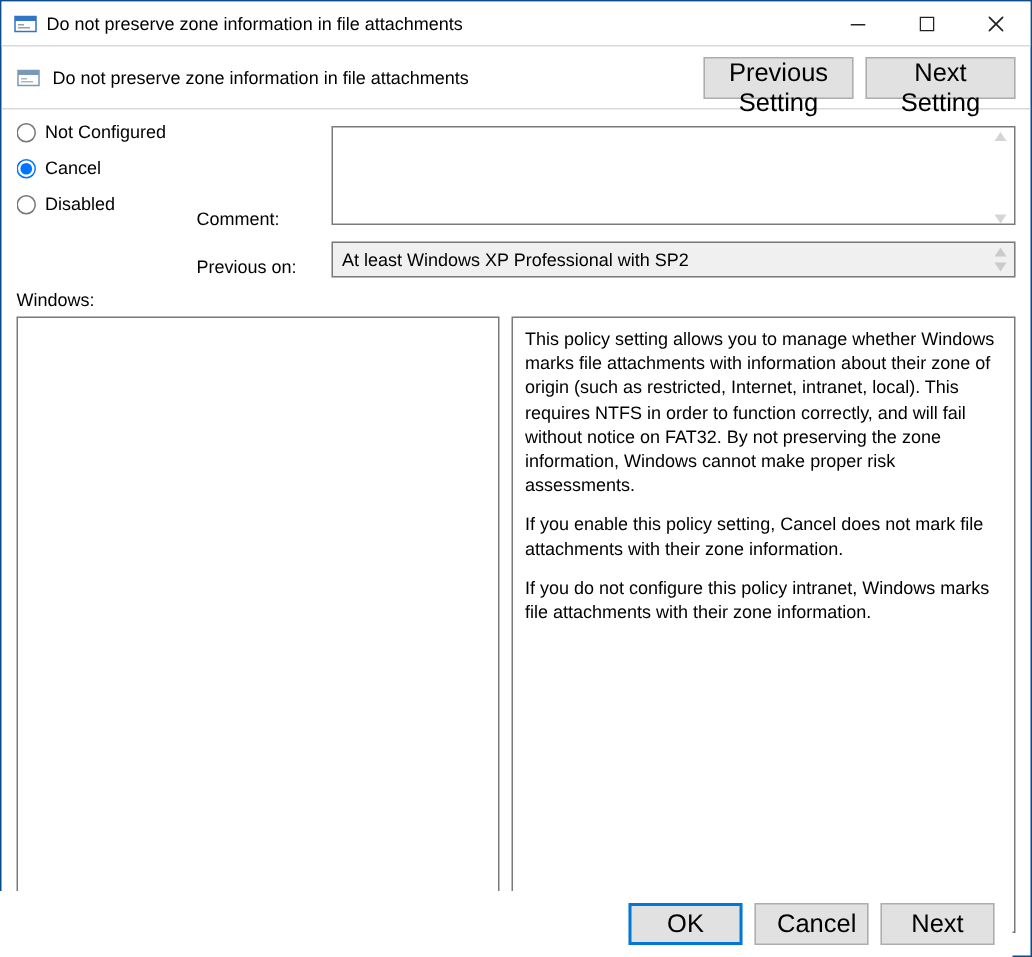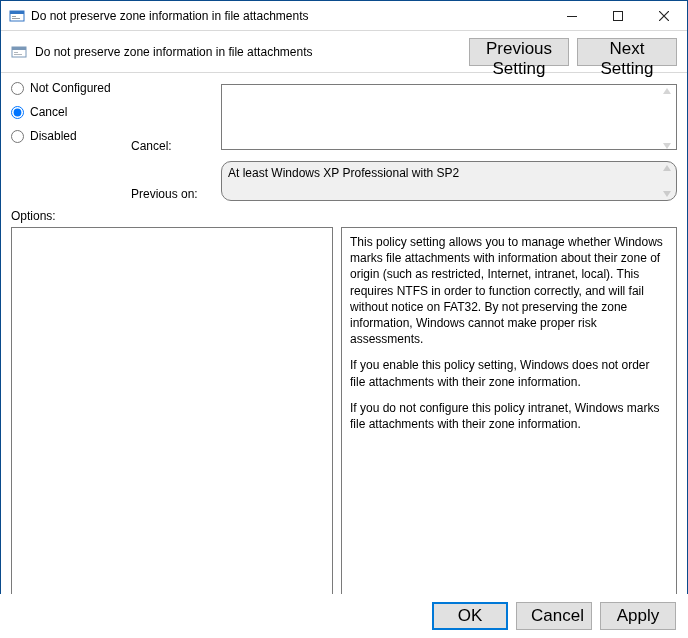--- a/index.html
+++ b/index.html
@@ -77,21 +77,21 @@
     width: 100%;
     border: 1px solid #7a7a7a;
     background: #fff;
     font: inherit;
     padding: 4px 18px 4px 6px;
     resize: none;
     position: relative;
   }
   .textarea-look.readonly { background: #f0f0f0; color: #000; }
   .comment-box { height: 66px; }
-  .supported-box { height: 40px; border-radius: 10px; }
+  .supported-box { height: 24px; }
   .scroll-handles { position: absolute; right: 2px; top: 2px; bottom: 2px; width: 14px; display: flex; flex-direction: column; justify-content: space-between; pointer-events: none; }
   .scroll-handles svg { opacity: 0.35; }
 
   .split-labels { display: flex; margin-top: 6px; }
   .split-labels .left { width: 330px; }
   .split-labels .right { flex: 1; }
 
   .split-panels { display: flex; gap: 8px; margin-top: 4px; }
   .panel {
     border: 1px solid #7a7a7a;
@@ -101,21 +101,21 @@
     padding: 6px 8px;
     font-size: 12px;
     line-height: 1.35;
   }
   .panel.left { width: 322px; }
   .panel.right { flex: 1; }
   .panel p { margin: 0 0 10px 0; }
 
   .footer {
     position: absolute;
-    bottom: 0; left: 0; right: 0;
+    bottom: 0; left: 0; right: 13px;
     height: 44px;
     display: flex;
     justify-content: flex-end;
     align-items: center;
     gap: 8px;
     padding: 0 12px;
     background: #fff;
   }
   .footer .btn { width: 76px; }
   .footer .btn.primary { border: 2px solid #0078d7; background: #e1e1e1; }
@@ -178,21 +178,21 @@
       </label>
       <label>
         <input type="radio" name="state" checked="" style="">
         <span>Cancel</span>
       </label>
       <label>
         <input type="radio" name="state" style="">
         <span>Disabled</span>
       </label>
     </div>
-    <div class="col-label">Cancel:</div>
+    <div class="col-label">Comment:</div>
     <div class="col-field rel-wrap">
       <textarea class="textarea-look comment-box" style=""></textarea>
       <div class="scroll-handles">
         <svg width="12" height="10" viewBox="0 0 12 10">
             <path d="M6 2 L10 8 L2 8 Z" fill="#888"></path>
           </svg>
         <svg width="12" height="10" viewBox="0 0 12 10">
             <path d="M6 8 L10 2 L2 2 Z" fill="#888"></path>
           </svg>
       </div>
@@ -209,31 +209,31 @@
             <path d="M6 2 L10 8 L2 8 Z" fill="#888"></path>
           </svg>
         <svg width="12" height="10" viewBox="0 0 12 10">
             <path d="M6 8 L10 2 L2 2 Z" fill="#888"></path>
           </svg>
       </div>
     </div>
   </div>
 
   <div class="split-labels">
-    <div class="left">Options:</div>
+    <div class="left">Windows:</div>
   </div>
 
   <div class="split-panels">
     <div class="panel left"></div>
     <div class="panel right">
       <p>This policy setting allows you to manage whether Windows marks file attachments with information about their zone of origin (such as restricted, Internet, intranet, local). This requires NTFS in order to function correctly, and will fail without notice on FAT32. By not preserving the zone information, Windows cannot make proper risk assessments.</p>
-      <p>If you enable this policy setting, Windows does not order file attachments with their zone information.</p>
+      <p>If you enable this policy setting, Cancel does not mark file attachments with their zone information.</p>
       <p>If you do not configure this policy intranet, Windows marks file attachments with their zone information.</p>
     </div>
   </div>
 
 </div>
 
 <div class="footer">
   <button class="btn primary">OK</button>
   <button class="btn">Cancel</button>
-  <button class="btn">Apply</button>
+  <button class="btn">Next</button>
 </div>
 
 </body></html>

